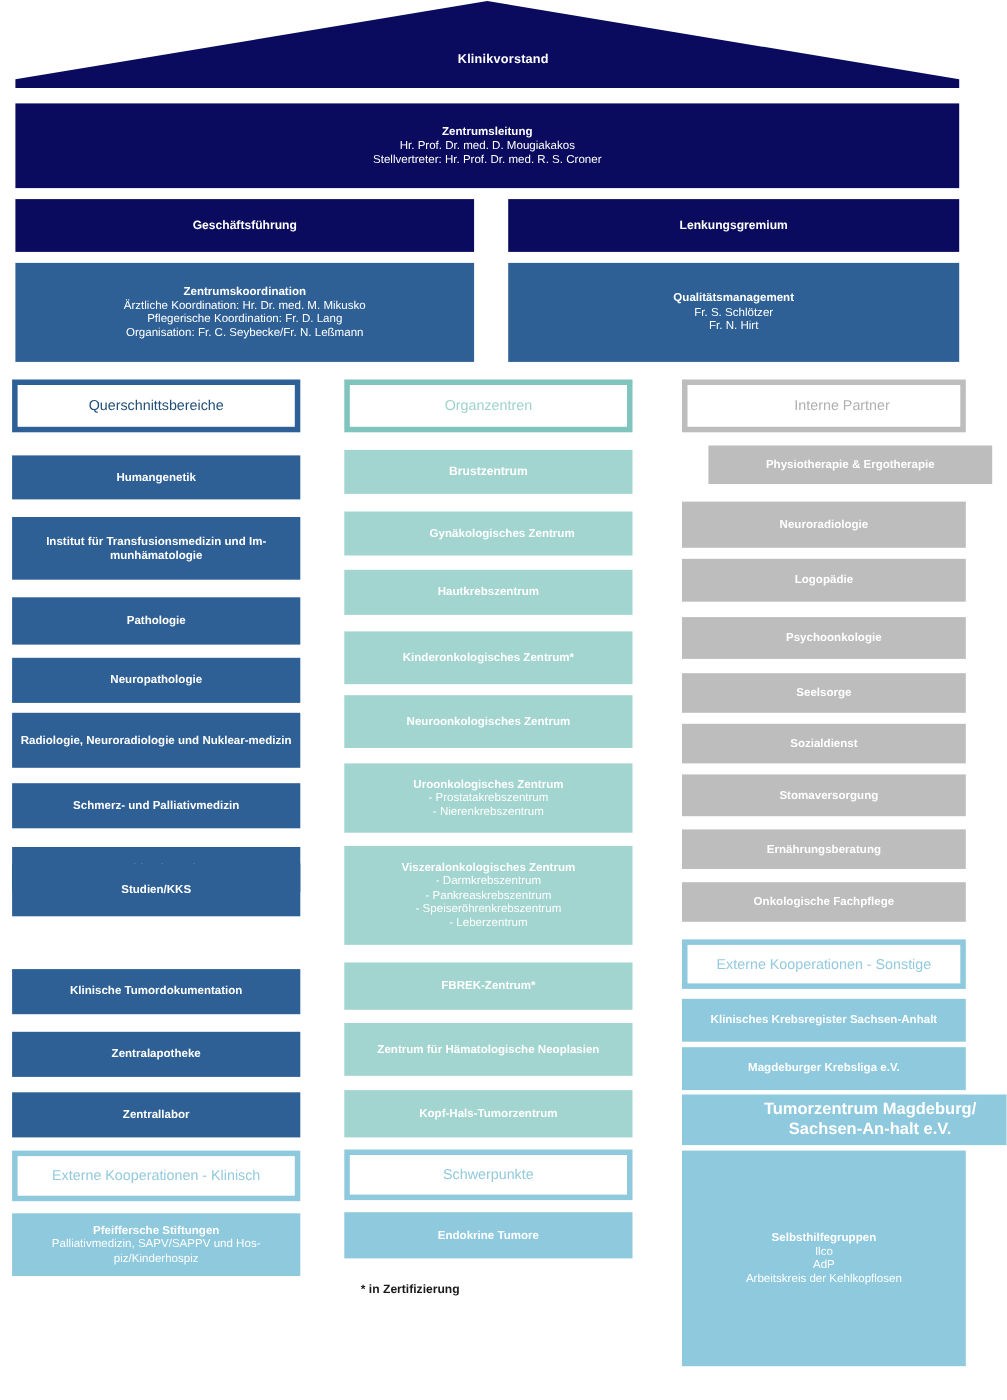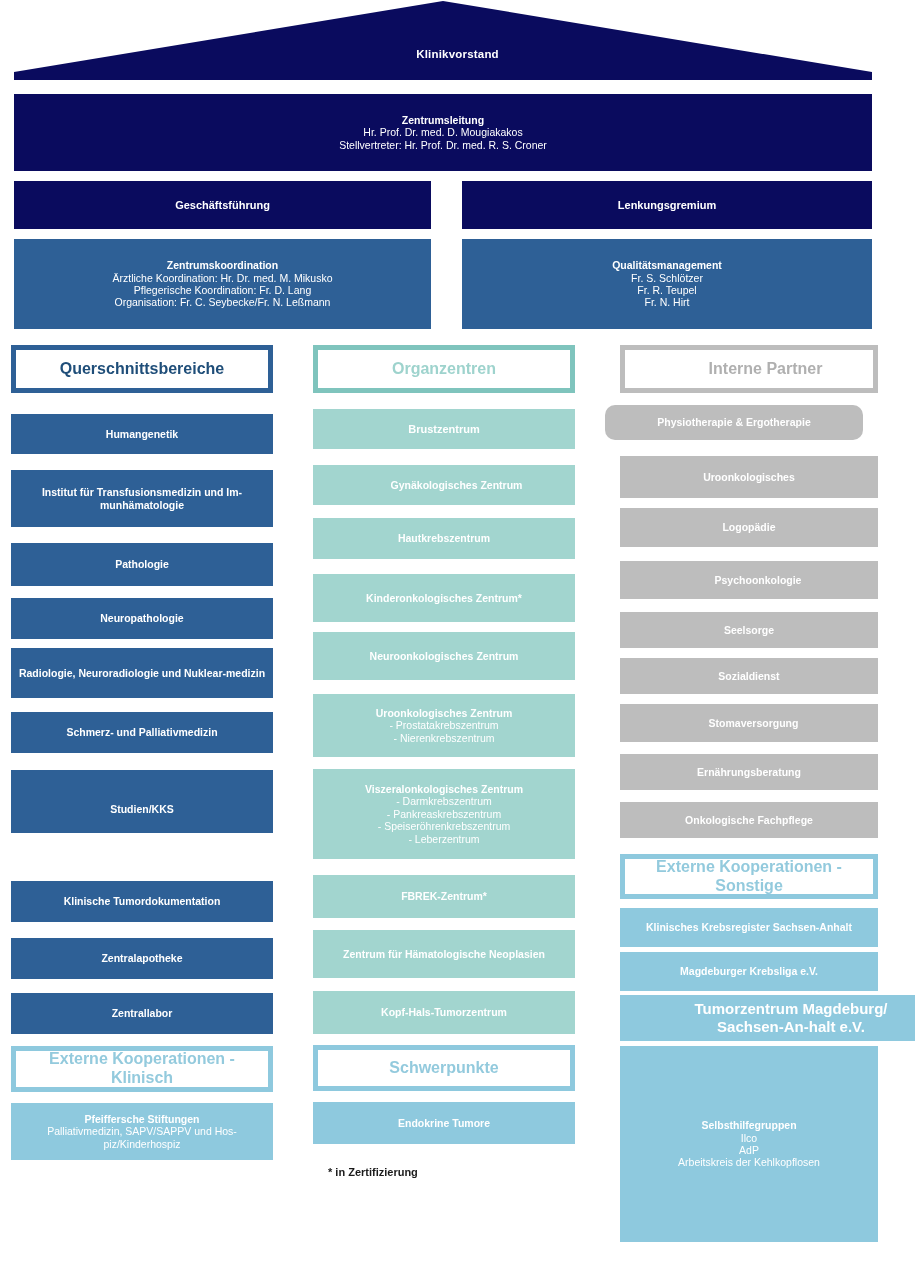--- a/index.html
+++ b/index.html
@@ -57,22 +57,23 @@
   .steel { background: #2e6096; }
   .teal { background: #a2d5cf; }
   .lightblue { background: #8ec9de; }
   .grey { background: #bdbdbd; }
 
   
   .hdr {
     background: #ffffff;
     border-style: solid;
     border-width: 5px;
-    font-weight: bold;
-    font-size: 16px;
+    font-weight: normal;
+    font-size: 13px;
+    text-align: right;
   }
   .hdr-steel { border-color: #2e6096; color: #1f4e79; }
   .hdr-teal  { border-color: #7fc4bd; color: #9ed3cd; }
   .hdr-grey  { border-color: #bdbdbd; color: #b0b0b0; padding-left: 40px; }
   .hdr-lightblue { border-color: #8ec9de; color: #93cadd; }
 
   
   #footnote {
     position: absolute;
     color: #1a1a1a;
@@ -110,21 +111,20 @@
     <div class="l1">Zentrumskoordination</div>
     <div>Ärztliche Koordination: Hr. Dr. med. M. Mikusko</div>
     <div>Pflegerische Koordination: Fr. D. Lang</div>
     <div>Organisation: Fr. C. Seybecke/Fr. N. Leßmann</div>
   </div>
 </div>
 <div class="box steel" style="left:462px; top:239px; width:410px; height:90px; font-size:10.5px;">
   <div class="lines">
     <div class="l1">Qualitätsmanagement</div>
     <div>Fr. S. Schlötzer</div>
-    <div>Fr. R. Teupel</div>
     <div>Fr. N. Hirt</div>
   </div>
 </div>
 
 <div class="box hdr hdr-steel" style="left:11px; top:345px; width:262px; height:48px;">
   <span>Querschnittsbereiche</span>
 </div>
 
 <div class="box steel" style="left:11px; top:414px; width:262px; height:40px; font-size:10.5px; font-weight:bold;">
   <span>Humangenetik</span>
@@ -221,25 +221,25 @@
 </div>
 <div class="box lightblue" style="left:313px; top:1102px; width:262px; height:42px; font-size:10.5px; font-weight:bold;">
   <span>Endokrine Tumore</span>
 </div>
 <div id="footnote" style="left:328px; top:1166px;">* in Zertifizierung</div>
 
 <div class="box hdr hdr-grey" style="left:620px; top:345px; width:258px; height:48px;">
   <span>Interne Partner</span>
 </div>
 
-<div class="box grey" style="left:605px; top:405px; width:258px; height:35px; font-size:10.5px; font-weight:bold;border-radius:10px;">
+<div class="box grey" style="left:644px; top:405px; width:258px; height:35px; font-size:10.5px; font-weight:bold;">
   <span>Physiotherapie &amp; Ergotherapie</span>
 </div>
 <div class="box grey" style="left:620px; top:456px; width:258px; height:42px; font-size:10.5px; font-weight:bold;">
-  <span>Uroonkologisches</span>
+  <span>Neuroradiologie</span>
 </div>
 <div class="box grey" style="left:620px; top:508px; width:258px; height:39px; font-size:10.5px; font-weight:bold;">
   <span>Logopädie</span>
 </div>
 <div class="box grey" style="left:620px; top:561px; width:258px; height:38px; font-size:10.5px; font-weight:bold;padding-left:25px;">
   <span>Psychoonkologie</span>
 </div>
 <div class="box grey" style="left:620px; top:612px; width:258px; height:36px; font-size:10.5px; font-weight:bold;">
   <span>Seelsorge</span>
 </div>

